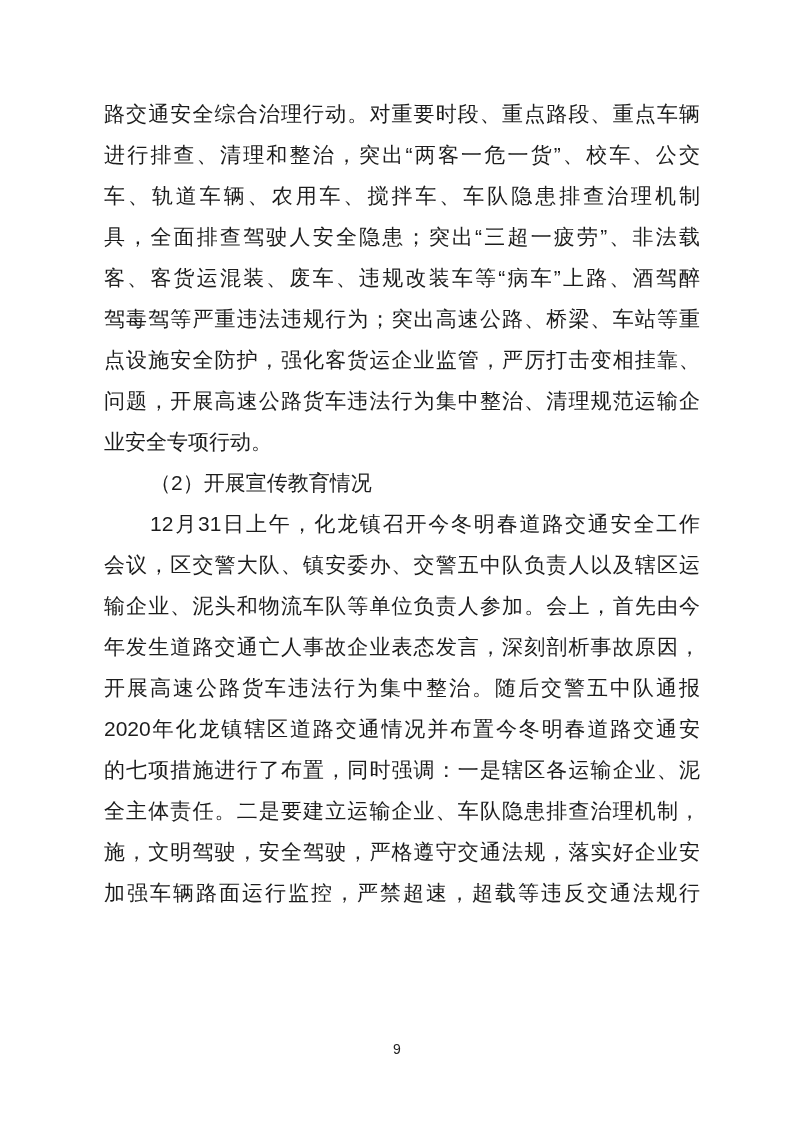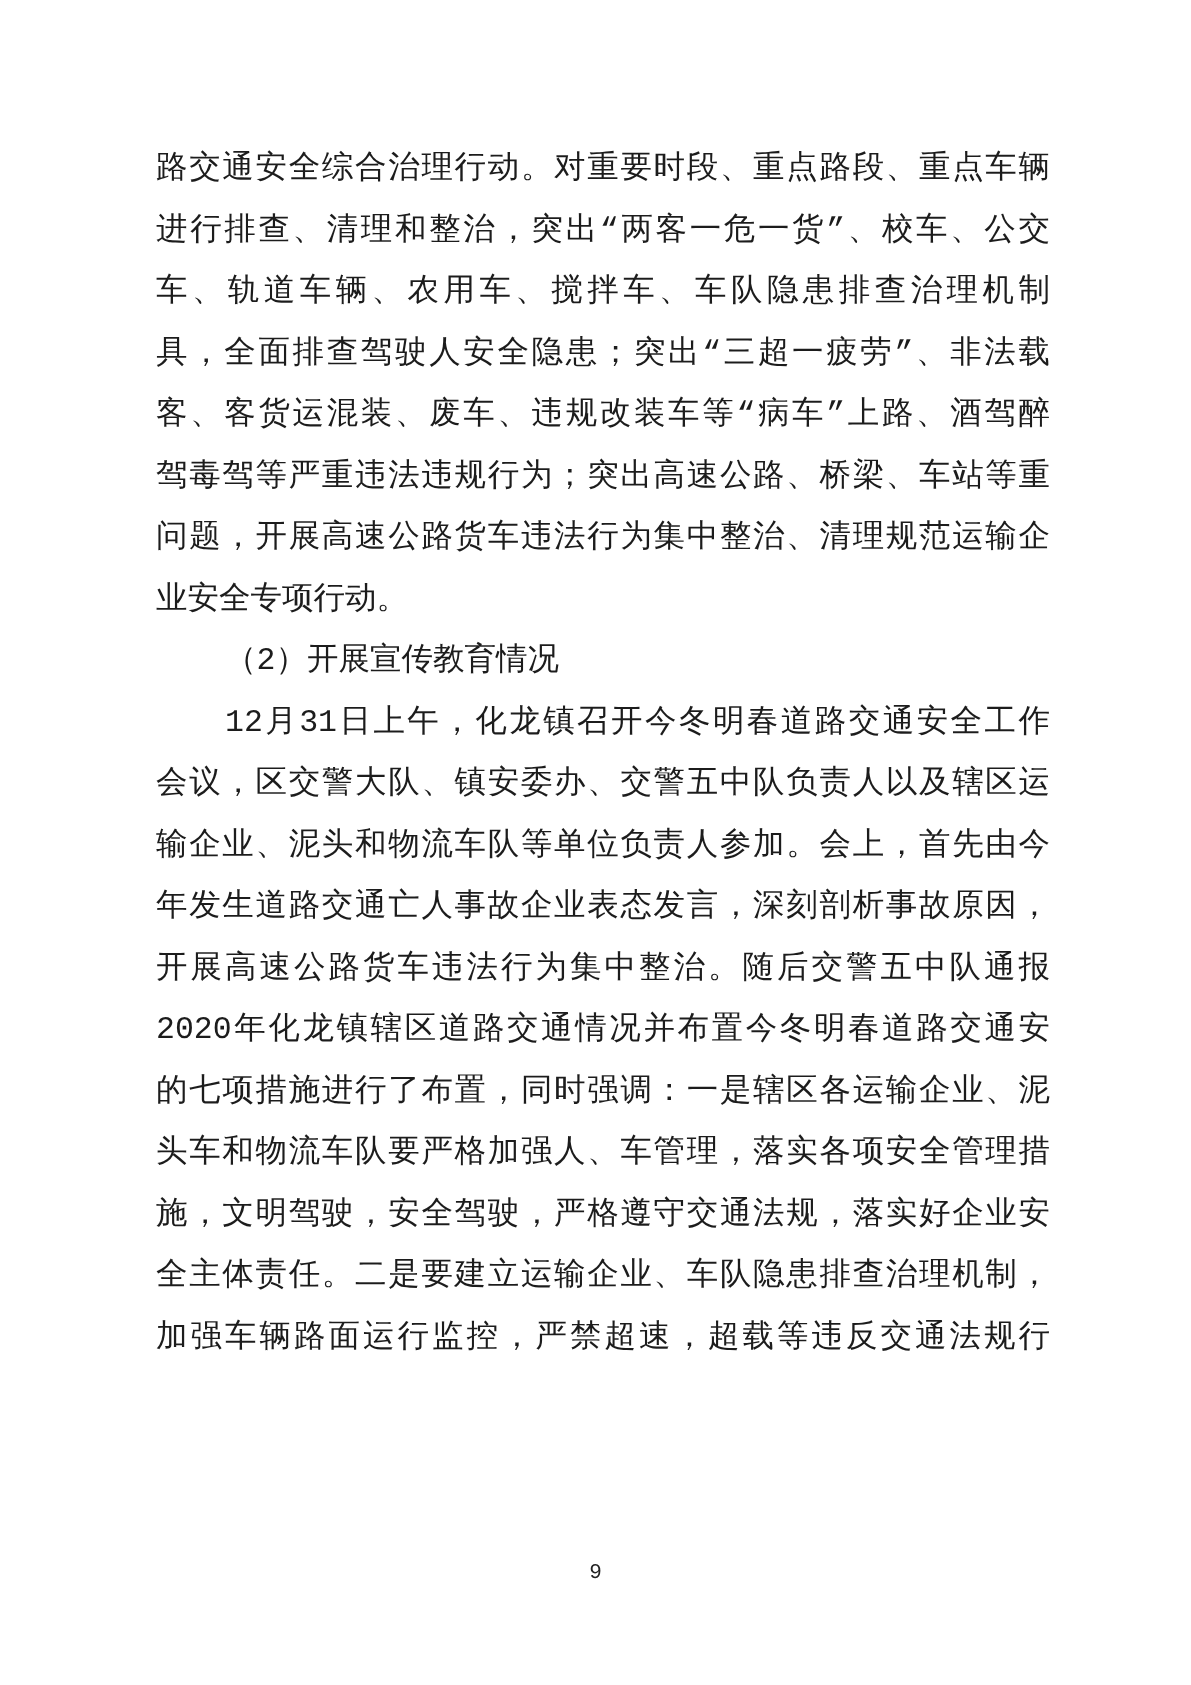--- a/index.html
+++ b/index.html
@@ -5,21 +5,21 @@
   html, body {
     margin: 0;
     padding: 0;
     background: #ffffff;
   }
   .page {
     position: relative;
     width: 794px;
     height: 1123px;
     background: #ffffff;
-    font-family: Liberation Mono, monospace;
+    font-family: Liberation Sans, sans-serif;
     color: #1c1c1c;
     overflow: hidden;
   }
   .text-block {
     position: absolute;
     left: 104px;
     top: 93px;
     width: 596px;
   }
   .line {
@@ -53,29 +53,29 @@
 <body>
 
 <div class="page">
   <div class="text-block">
     <div class="line">路交通安全综合治理行动。对重要时段、重点路段、重点车辆</div>
     <div class="line">进行排查、清理和整治，突出“两客一危一货”、校车、公交</div>
     <div class="line">车、轨道车辆、农用车、搅拌车、车队隐患排查治理机制</div>
     <div class="line">具，全面排查驾驶人安全隐患；突出“三超一疲劳”、非法载</div>
     <div class="line">客、客货运混装、废车、违规改装车等“病车”上路、酒驾醉</div>
     <div class="line">驾毒驾等严重违法违规行为；突出高速公路、桥梁、车站等重</div>
+    <div class="line">点设施安全防护，强化客货运企业监管，严厉打击变相挂靠、</div>
     <div class="line">问题，开展高速公路货车违法行为集中整治、清理规范运输企</div>
     <div class="line noj">业安全专项行动。</div>
     <div class="line noj indent">（2）开展宣传教育情况</div>
     <div class="line indent">12月31日上午，化龙镇召开今冬明春道路交通安全工作</div>
     <div class="line">会议，区交警大队、镇安委办、交警五中队负责人以及辖区运</div>
     <div class="line">输企业、泥头和物流车队等单位负责人参加。会上，首先由今</div>
     <div class="line">年发生道路交通亡人事故企业表态发言，深刻剖析事故原因，</div>
     <div class="line">开展高速公路货车违法行为集中整治。随后交警五中队通报</div>
     <div class="line">2020年化龙镇辖区道路交通情况并布置今冬明春道路交通安</div>
     <div class="line">的七项措施进行了布置，同时强调：一是辖区各运输企业、泥</div>
-    <div class="line">头车和物流车队要严格加强人、车管理，落实各项安全管理措</div>
+    <div class="line">全主体责任。二是要建立运输企业、车队隐患排查治理机制，</div>
     <div class="line">施，文明驾驶，安全驾驶，严格遵守交通法规，落实好企业安</div>
-    <div class="line">全主体责任。二是要建立运输企业、车队隐患排查治理机制，</div>
     <div class="line">加强车辆路面运行监控，严禁超速，超载等违反交通法规行</div>
   </div>
   <div class="footer">9</div>
 </div>
 
 </body></html>

